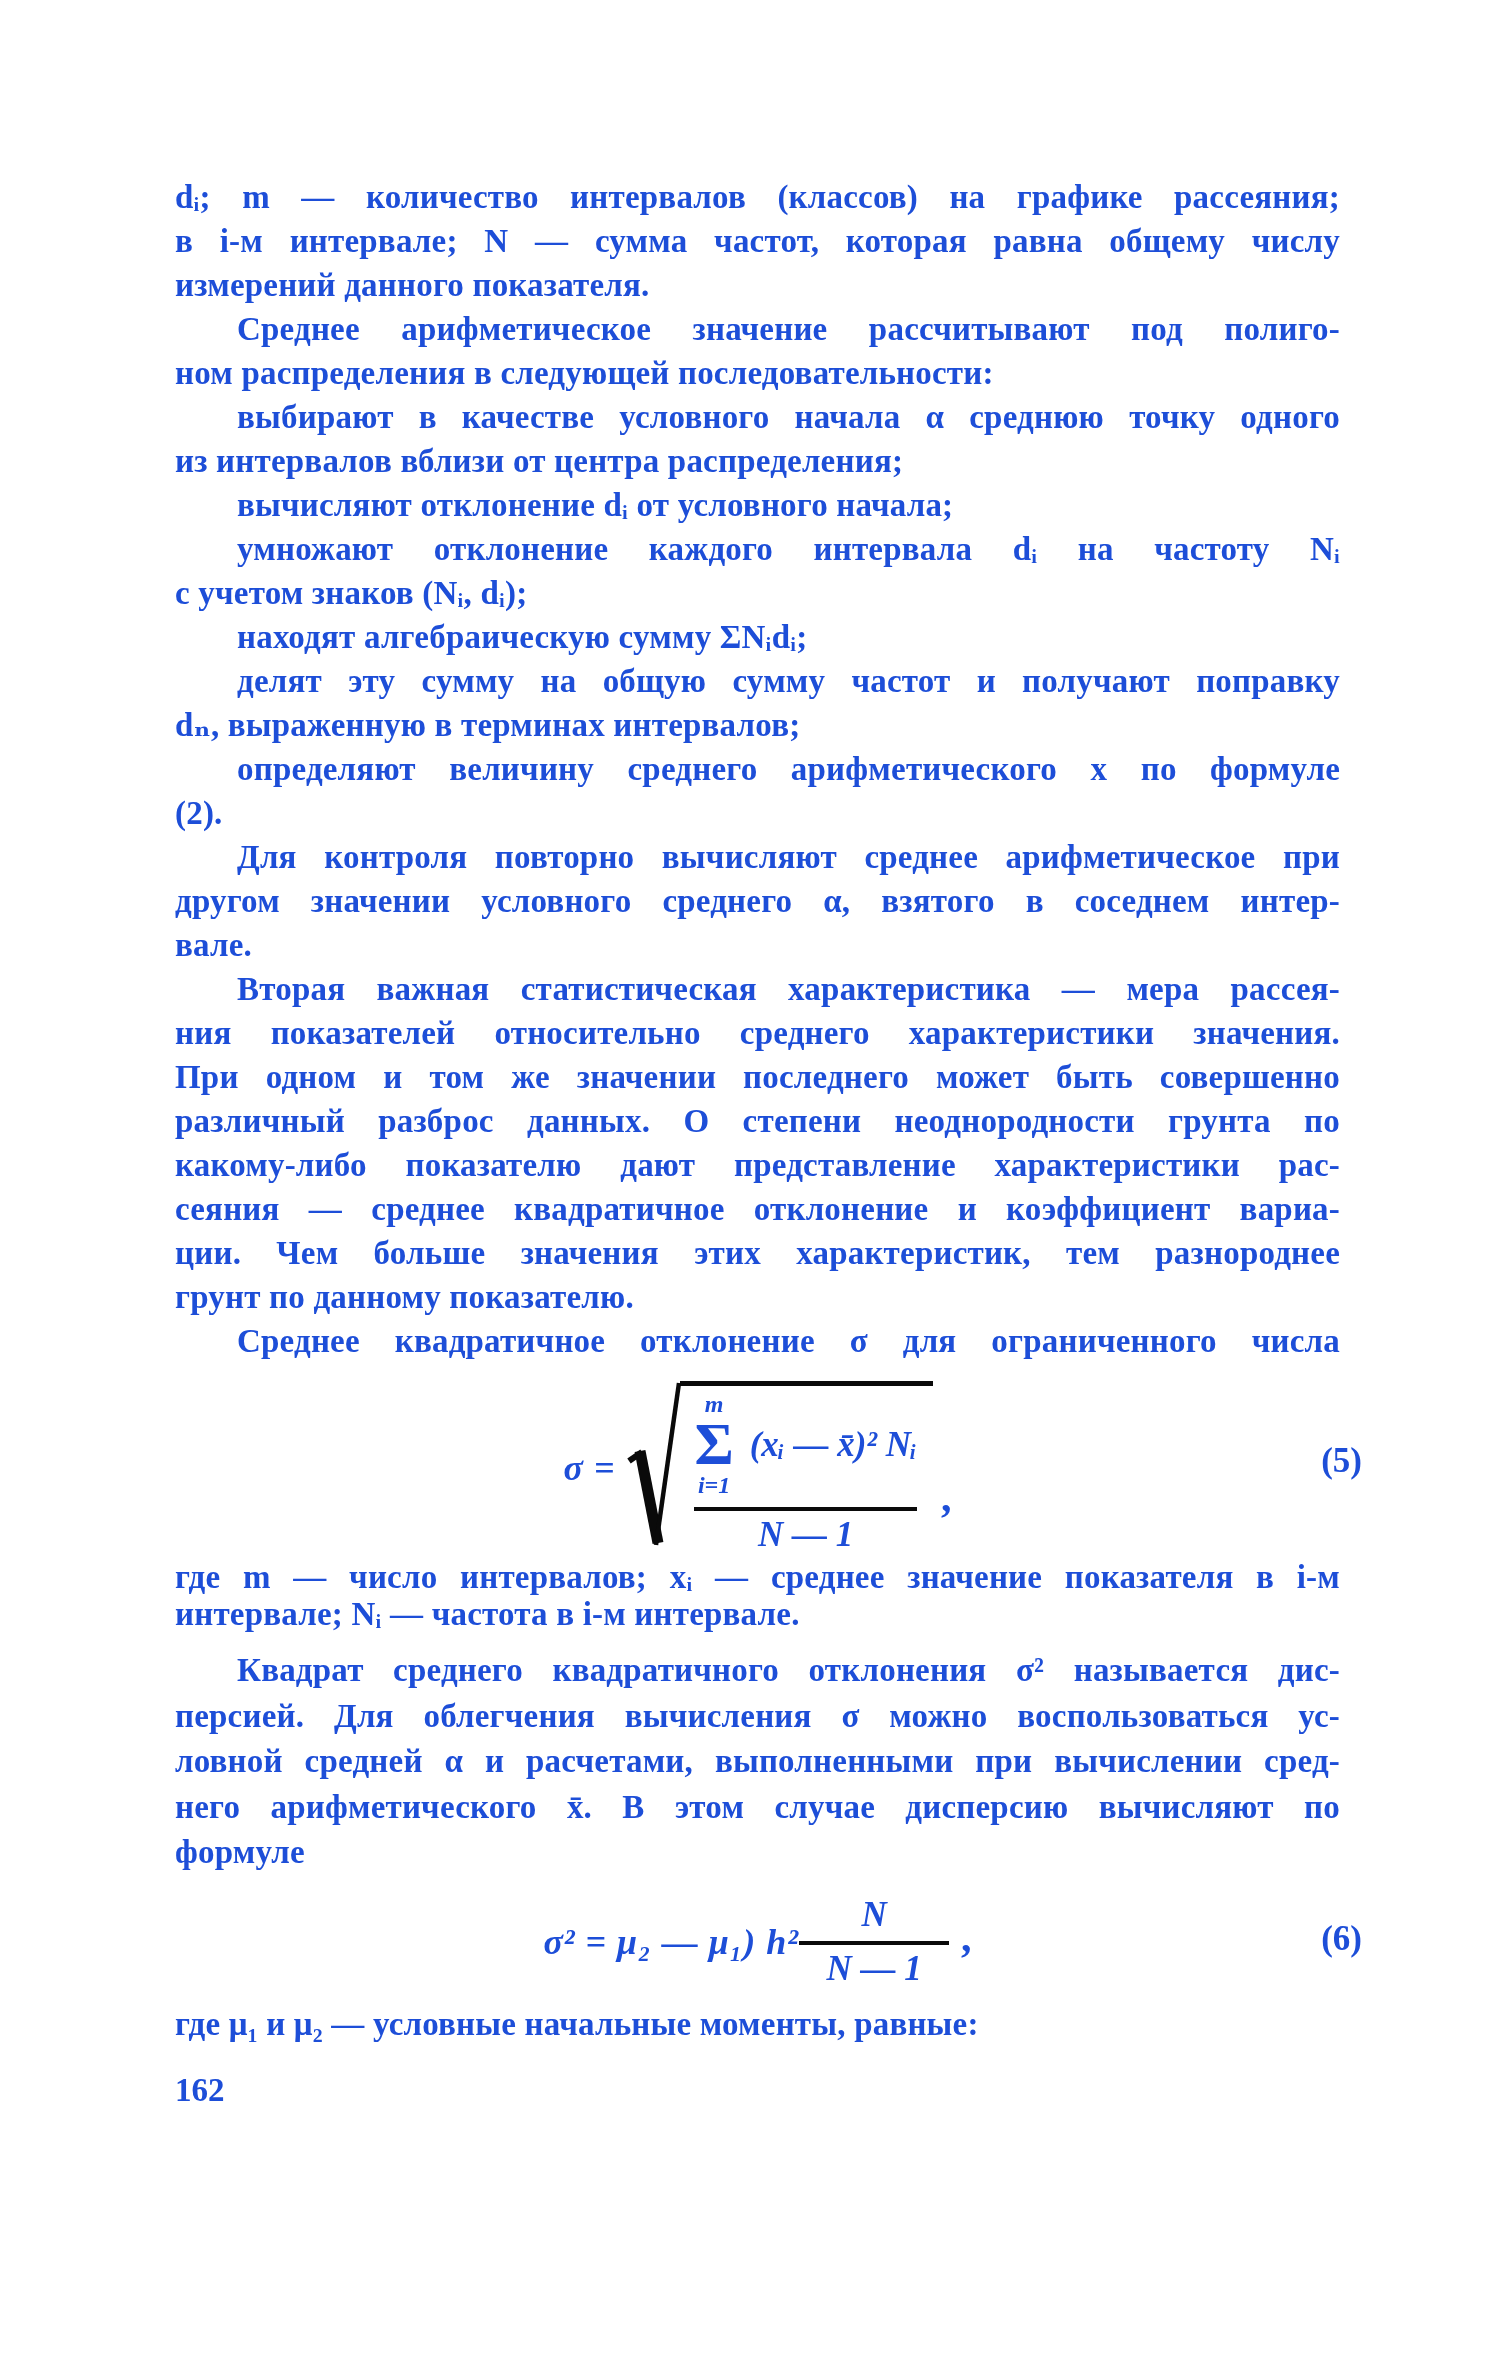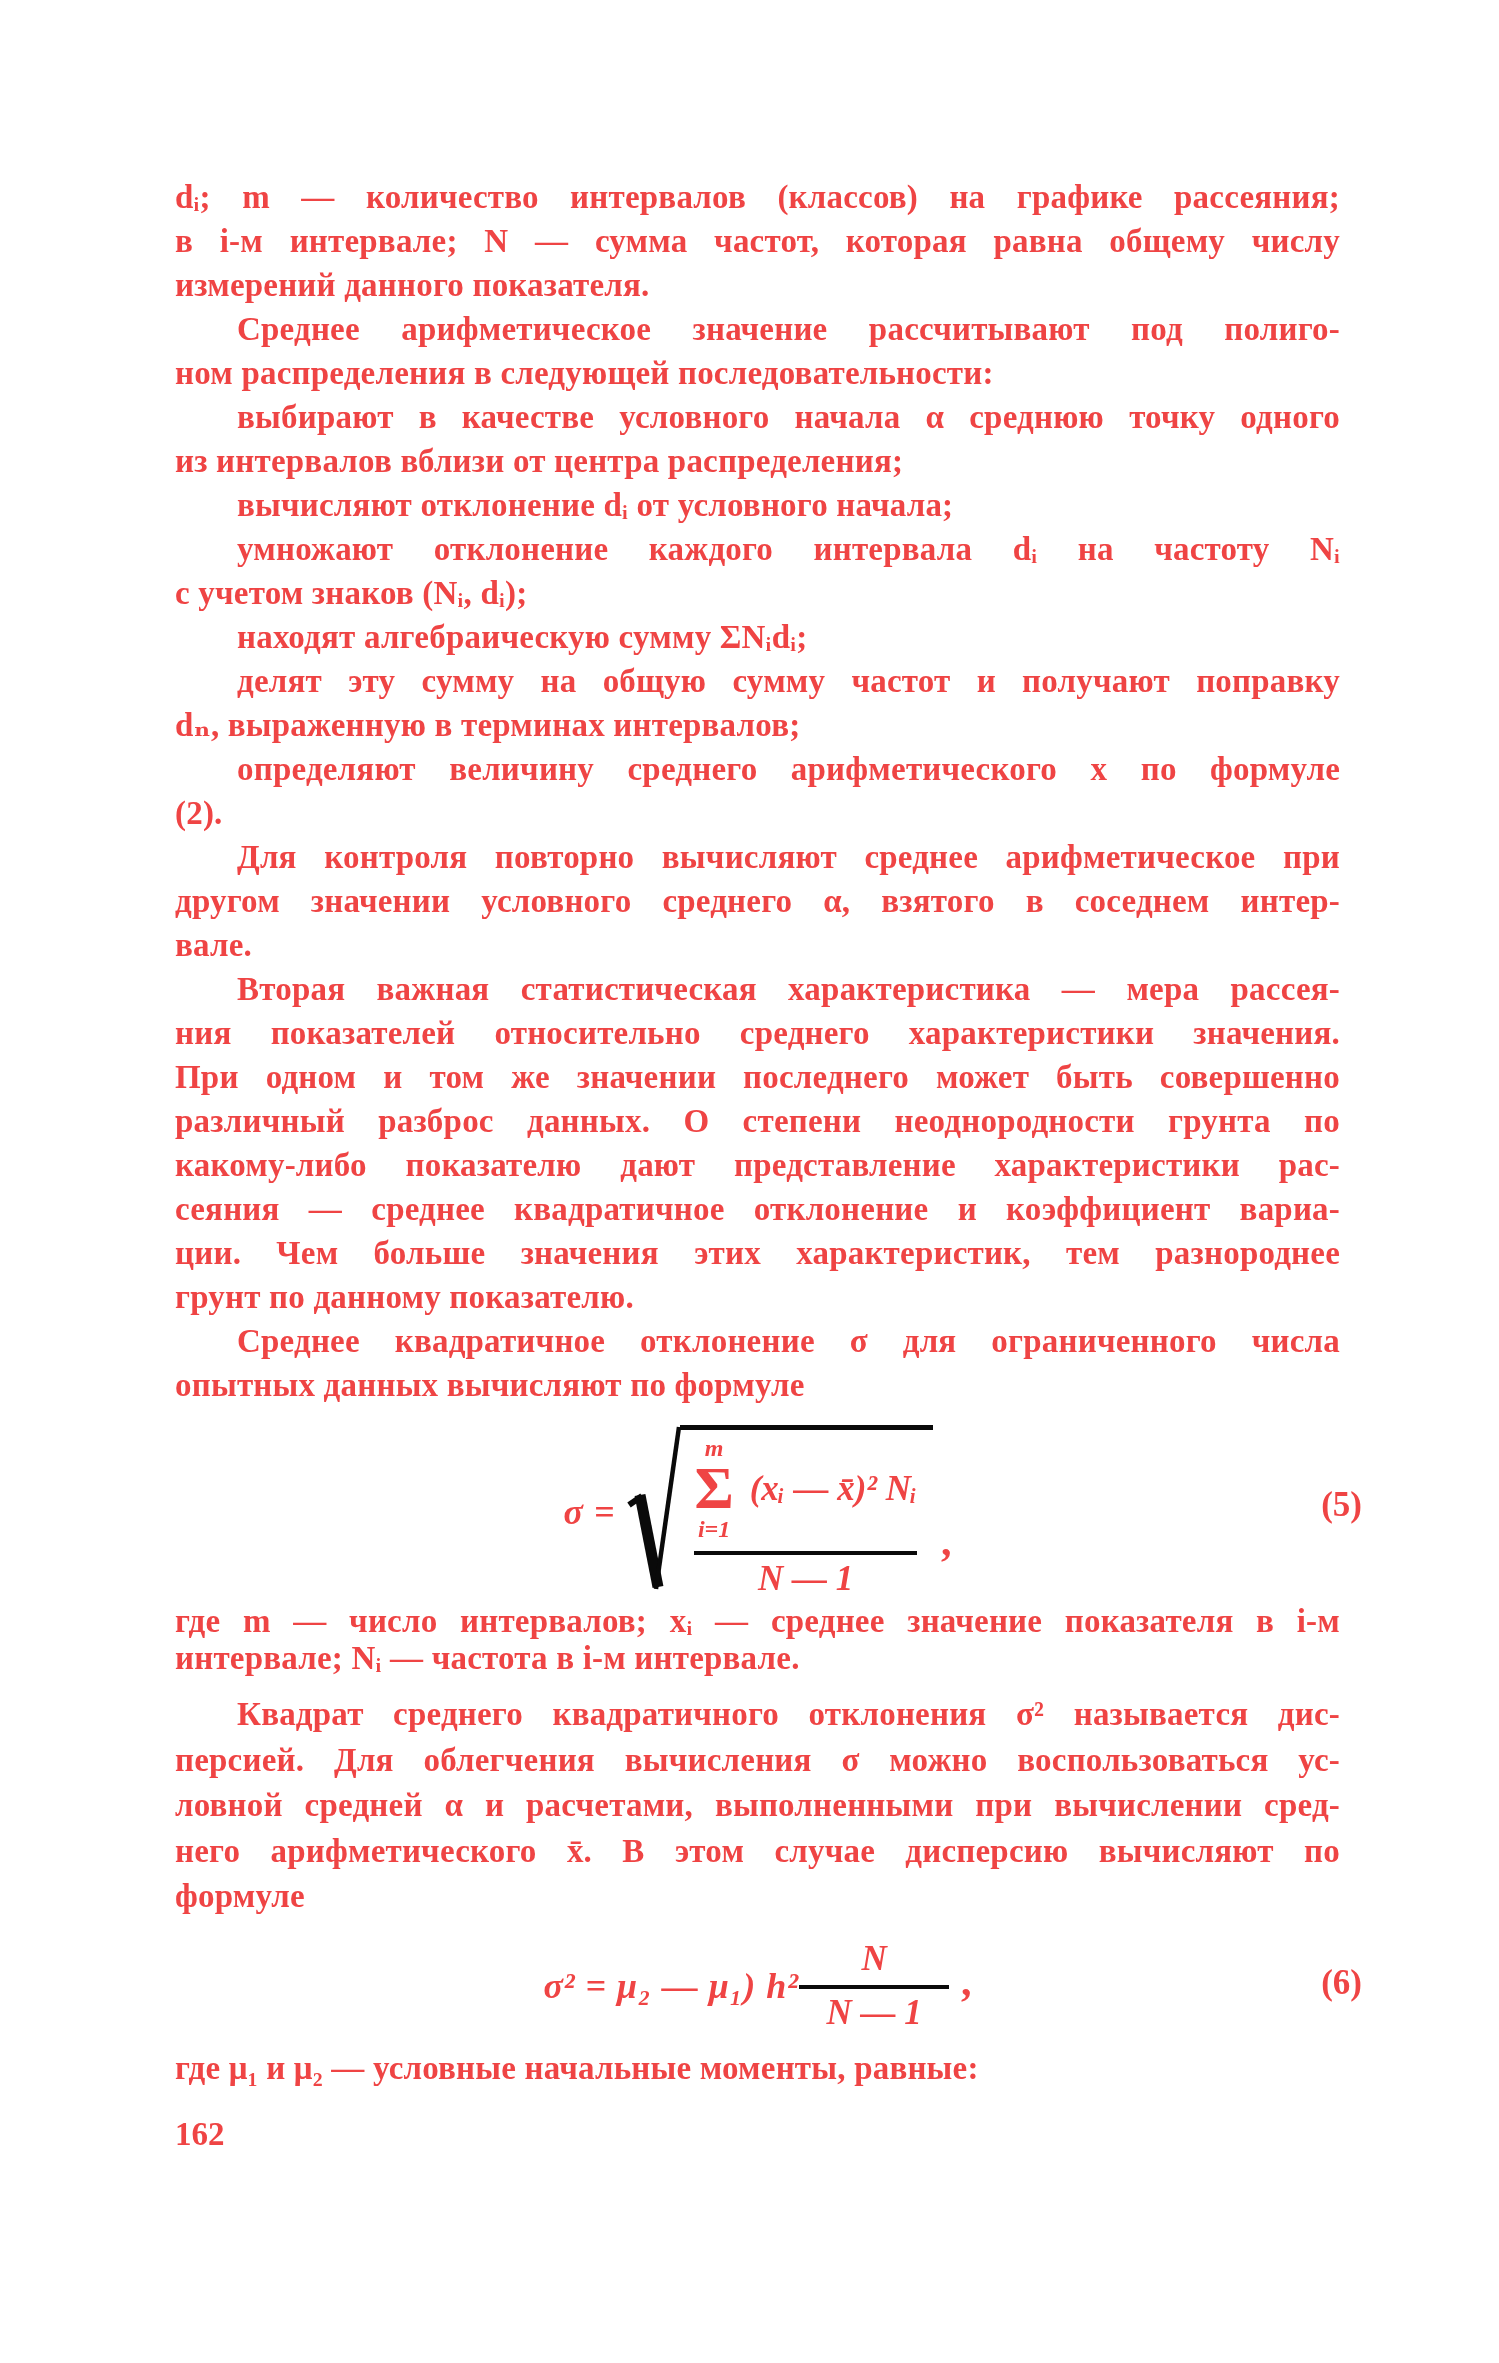--- a/index.html
+++ b/index.html
@@ -5,21 +5,21 @@
   html, body { margin: 0; padding: 0; }
   body {
     width: 1499px; height: 2363px;
     background: #f7f7f5;
     font-family: "Liberation Serif", "DejaVu Serif", serif;
   }
   .page {
     position: relative;
     width: 1499px; height: 2363px;
     background: #ffffff;
-    color: #ef4444;
+    color: #1d4ed8;
     overflow: hidden;
   }
   .text-col {
     position: absolute;
     left: 175px; top: 175px;
     width: 1165px;
   }
   .line {
     font-size: 33px;
     font-weight: 700;
@@ -123,21 +123,20 @@
         <div class="line endline">вале.</div>
         <div class="line just indent">Вторая важная статистическая характеристика — мера рассея-</div>
         <div class="line just">ния показателей относительно среднего характеристики значения.</div>
         <div class="line just">При одном и том же значении последнего может быть совершенно</div>
         <div class="line just">различный разброс данных. О степени неоднородности грунта по</div>
         <div class="line just">какому-либо показателю дают представление характеристики рас-</div>
         <div class="line just">сеяния — среднее квадратичное отклонение и коэффициент вариа-</div>
         <div class="line just">ции. Чем больше значения этих характеристик, тем разнороднее</div>
         <div class="line endline">грунт по данному показателю.</div>
         <div class="line just indent">Среднее квадратичное отклонение σ для ограниченного числа</div>
-        <div class="line endline">опытных данных вычисляют по формуле</div>
       </div>
 
     <div class="formula-block f5">
       <div class="f-body">
         <span class="f-lhs">σ =</span>
         <div class="root">
           <svg class="radical-svg" width="58" height="170" viewBox="0 0 58 170">
             <line x1="4" y1="80" x2="17" y2="71" stroke="#0a0a0a" stroke-width="6"></line>
             <line x1="15" y1="70" x2="33" y2="162" stroke="#0a0a0a" stroke-width="11"></line>
             <line x1="31" y1="164" x2="54" y2="2" stroke="#0a0a0a" stroke-width="4.5"></line>

